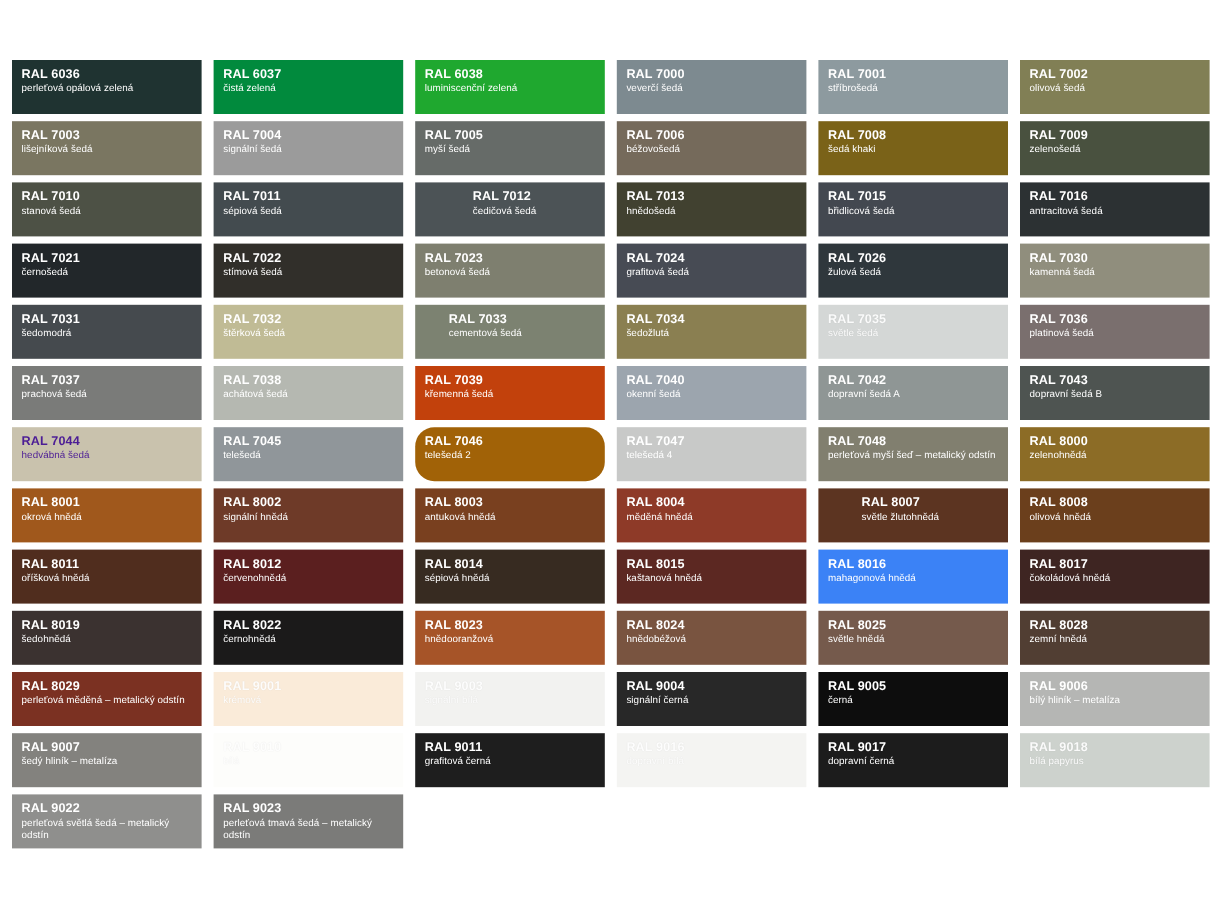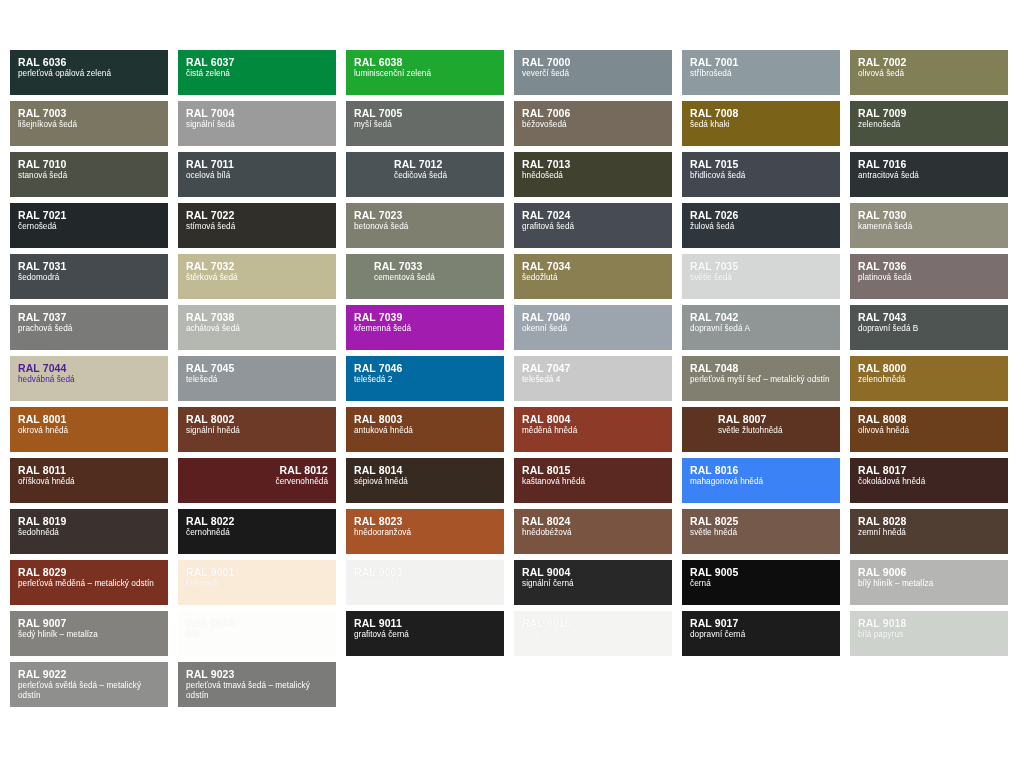--- a/index.html
+++ b/index.html
@@ -102,21 +102,21 @@
     <div class="swatch" style="background: rgb(73, 81, 63); color: rgb(255, 255, 255);">
       <span class="swatch-code">RAL 7009</span>
       <span class="swatch-name">zelenošedá</span>
     </div>
     <div class="swatch" style="background: rgb(77, 81, 69); color: rgb(255, 255, 255);">
       <span class="swatch-code">RAL 7010</span>
       <span class="swatch-name">stanová šedá</span>
     </div>
     <div class="swatch" style="background: rgb(67, 75, 79); color: rgb(255, 255, 255);">
       <span class="swatch-code">RAL 7011</span>
-      <span class="swatch-name">ocelová bílá</span>
+      <span class="swatch-name">sépiová šedá</span>
     </div>
     <div class="swatch" style="background: rgb(76, 83, 86); color: rgb(255, 255, 255); padding-left: 48px;">
       <span class="swatch-code">RAL 7012</span>
       <span class="swatch-name">čedičová šedá</span>
     </div>
     <div class="swatch" style="background: rgb(65, 65, 48); color: rgb(255, 255, 255);">
       <span class="swatch-code">RAL 7013</span>
       <span class="swatch-name">hnědošedá</span>
     </div>
     <div class="swatch" style="background: rgb(67, 72, 80); color: rgb(255, 255, 255);">
@@ -176,21 +176,21 @@
       <span class="swatch-name">platinová šedá</span>
     </div>
     <div class="swatch" style="background: rgb(122, 123, 121); color: rgb(255, 255, 255);">
       <span class="swatch-code">RAL 7037</span>
       <span class="swatch-name">prachová šedá</span>
     </div>
     <div class="swatch" style="background: rgb(181, 184, 177); color: rgb(255, 255, 255);">
       <span class="swatch-code">RAL 7038</span>
       <span class="swatch-name">achátová šedá</span>
     </div>
-    <div class="swatch" style="background: #a21caf; color: rgb(255, 255, 255);">
+    <div class="swatch" style="background: #c2410c; color: rgb(255, 255, 255);">
       <span class="swatch-code">RAL 7039</span>
       <span class="swatch-name">křemenná šedá</span>
     </div>
     <div class="swatch" style="background: rgb(156, 165, 174); color: rgb(255, 255, 255);">
       <span class="swatch-code">RAL 7040</span>
       <span class="swatch-name">okenní šedá</span>
     </div>
     <div class="swatch" style="background: rgb(143, 150, 149); color: rgb(255, 255, 255);">
       <span class="swatch-code">RAL 7042</span>
       <span class="swatch-name">dopravní šedá A</span>
@@ -200,21 +200,21 @@
       <span class="swatch-name">dopravní šedá B</span>
     </div>
     <div class="swatch" style="background: rgb(201, 194, 173); color: #4c1d95;">
       <span class="swatch-code">RAL 7044</span>
       <span class="swatch-name">hedvábná šedá</span>
     </div>
     <div class="swatch" style="background: rgb(144, 150, 154); color: rgb(255, 255, 255);">
       <span class="swatch-code">RAL 7045</span>
       <span class="swatch-name">telešedá</span>
     </div>
-    <div class="swatch" style="background: #0369a1; color: rgb(255, 255, 255);">
+    <div class="swatch" style="background: #a16207; color: rgb(255, 255, 255); border-radius: 16px;">
       <span class="swatch-code">RAL 7046</span>
       <span class="swatch-name">telešedá 2</span>
     </div>
     <div class="swatch" style="background: rgb(200, 201, 200); color: rgb(255, 255, 255);">
       <span class="swatch-code">RAL 7047</span>
       <span class="swatch-name">telešedá 4</span>
     </div>
     <div class="swatch" style="background: rgb(129, 127, 111); color: rgb(255, 255, 255);">
       <span class="swatch-code">RAL 7048</span>
       <span class="swatch-name">perleťová myší šeď – metalický odstín</span>
@@ -244,21 +244,21 @@
       <span class="swatch-name">světle žlutohnědá</span>
     </div>
     <div class="swatch" style="background: rgb(107, 63, 28); color: rgb(255, 255, 255);">
       <span class="swatch-code">RAL 8008</span>
       <span class="swatch-name">olivová hnědá</span>
     </div>
     <div class="swatch" style="background: rgb(80, 45, 30); color: rgb(255, 255, 255);">
       <span class="swatch-code">RAL 8011</span>
       <span class="swatch-name">oříšková hnědá</span>
     </div>
-    <div class="swatch" style="background: rgb(91, 31, 31); color: rgb(255, 255, 255); text-align: right;">
+    <div class="swatch" style="background: rgb(91, 31, 31); color: rgb(255, 255, 255);">
       <span class="swatch-code">RAL 8012</span>
       <span class="swatch-name">červenohnědá</span>
     </div>
     <div class="swatch" style="background: rgb(55, 43, 33); color: rgb(255, 255, 255);">
       <span class="swatch-code">RAL 8014</span>
       <span class="swatch-name">sépiová hnědá</span>
     </div>
     <div class="swatch" style="background: rgb(92, 40, 34); color: rgb(255, 255, 255);">
       <span class="swatch-code">RAL 8015</span>
       <span class="swatch-name">kaštanová hnědá</span>

